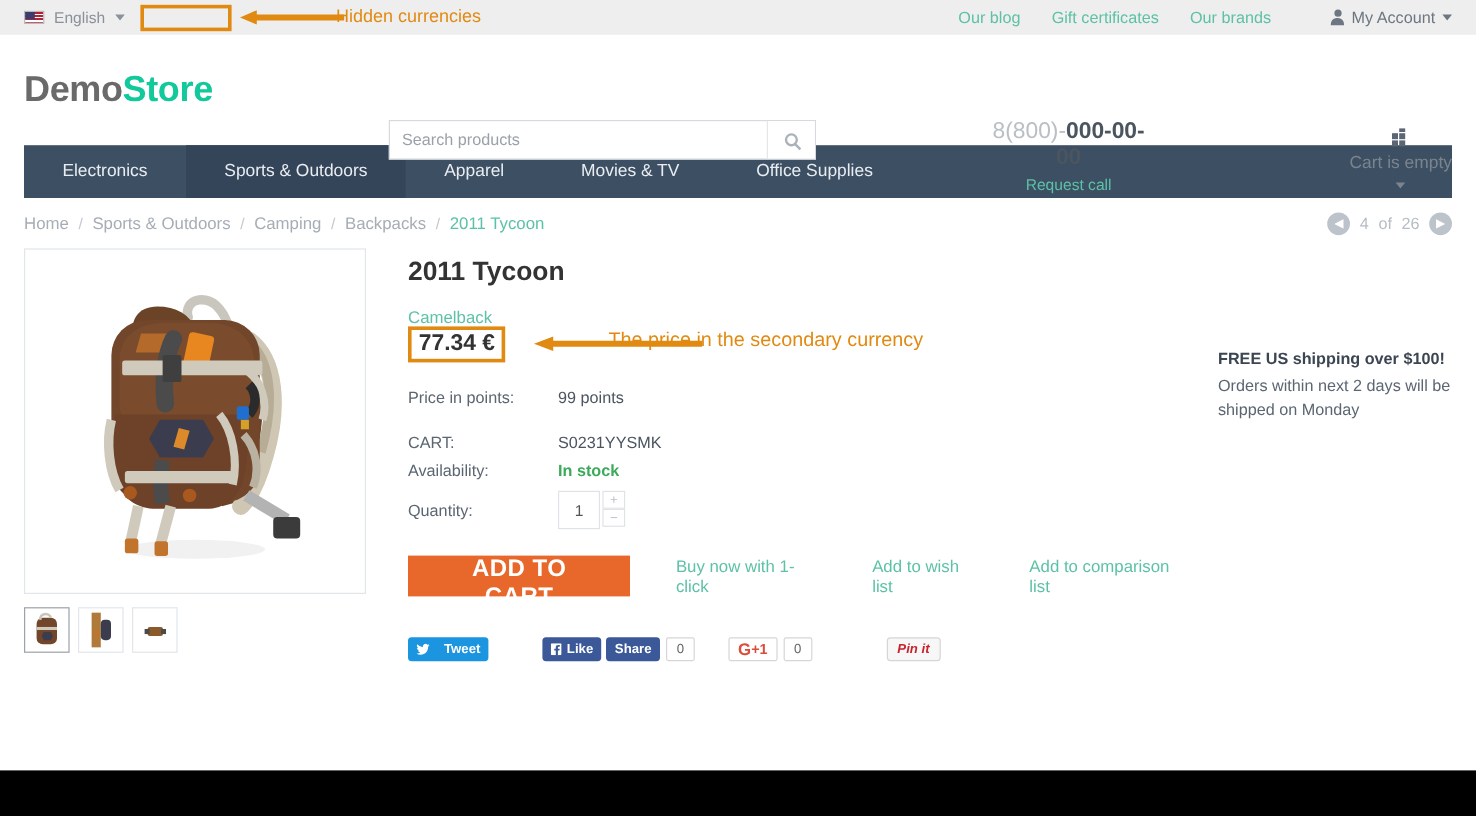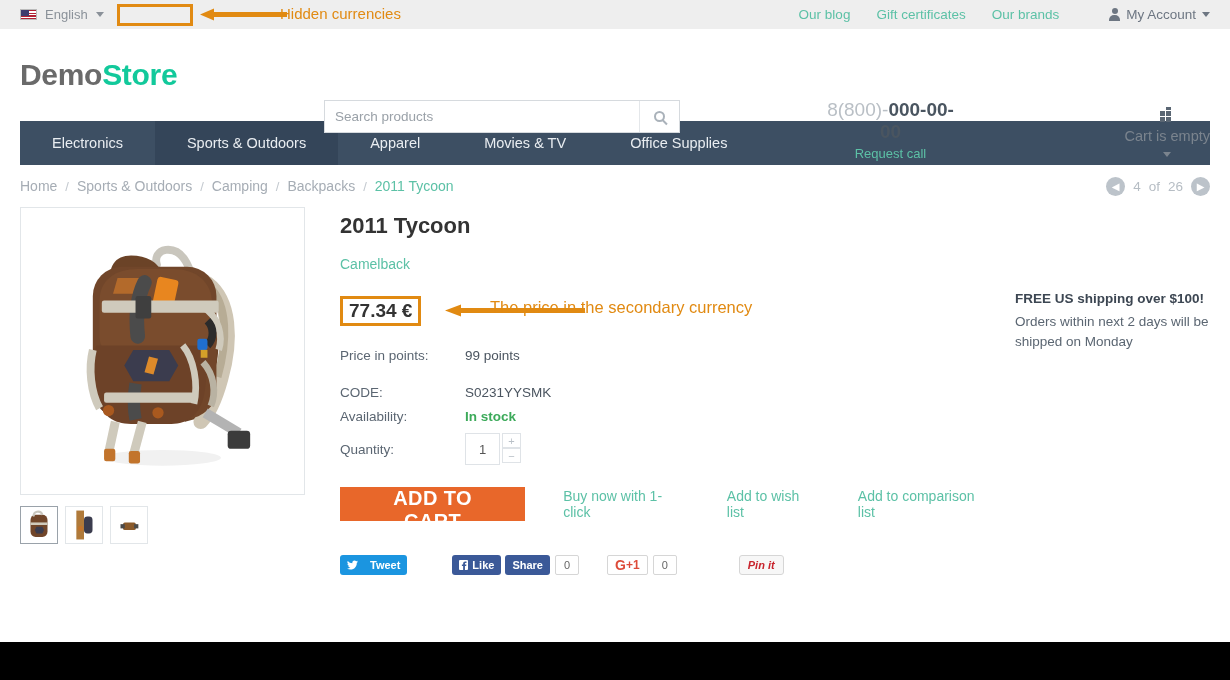--- a/index.html
+++ b/index.html
@@ -106,27 +106,27 @@
     display:flex;align-items:center;justify-content:center;overflow:hidden;
   }
   .thumbs{ display:flex; gap:7px; margin-top:11px; }
   .thumb{ width:38px;height:38px;border:1px solid #e2e6e9;background:#fff;display:flex;align-items:center;justify-content:center;overflow:hidden;cursor:pointer;}
   .thumb.sel{ border-color:#9aa2aa; }
 
   .col-info{ flex:1; padding-left:35px; position:relative; }
   .ptitle{ font-size:22px; font-weight:bold; color:#333; margin-top:6px; }
   .brand{ color:#5cc1a6; font-size:14px; margin-top:17px; cursor:pointer; }
 
-  .pricerow{ margin-top:24px; position:relative; height:30px; }
+  .pricerow{ position:relative; height:30px; }
   .price-hl{
     display:inline-block; border:3px solid #e18a12; padding:1px 6px;
     font-size:19px; font-weight:bold; color:#333; background:#fff;
   }
   .ann-arrow-price{ position:absolute; left:105px; top:8px; width:140px; height:13px; }
-  .ann-text-price{ position:absolute; left:150px; top:2px; color:#e18a12; font-size:16.5px; white-space:nowrap;}
+  .ann-text-price{ position:absolute; left:167px; top:2px; color:#e18a12; font-size:16.5px; white-space:nowrap;}
 
   .specs{ margin-top:22px; font-size:13.5px; }
   .specrow{ display:flex; align-items:center; margin-bottom:9px; }
   .spec-l{ width:125px; color:#5b6672; }
   .spec-v{ color:#4b5560; }
   .spec-v.stock{ color:#3caa5a; font-weight:bold; }
 
   .qtywrap{ display:flex; align-items:stretch; height:32px; }
   .qty-in{ width:35px;height:32px;border:1px solid #dfe3e7;text-align:center;font-size:13px;color:#555;background:#fff;font-family:inherit;outline:none;}
   .qty-bt{ display:flex;flex-direction:column;margin-left:2px; }
@@ -325,21 +325,21 @@
       </svg>
       <span class="ann-text-price">The price in the secondary currency</span>
     </div>
 
     <div class="specs">
       <div class="specrow">
         <span class="spec-l">Price in points:</span>
         <span class="spec-v">99 points</span>
       </div>
       <div class="specrow" style="margin-top:22px;">
-        <span class="spec-l">CODE:</span>
+        <span class="spec-l">CART:</span>
         <span class="spec-v">S0231YYSMK</span>
       </div>
       <div class="specrow">
         <span class="spec-l">Availability:</span>
         <span class="spec-v stock">In stock</span>
       </div>
       <div class="specrow">
         <span class="spec-l">Quantity:</span>
         <span class="qtywrap">
           <input class="qty-in" type="text" value="1" style="">

